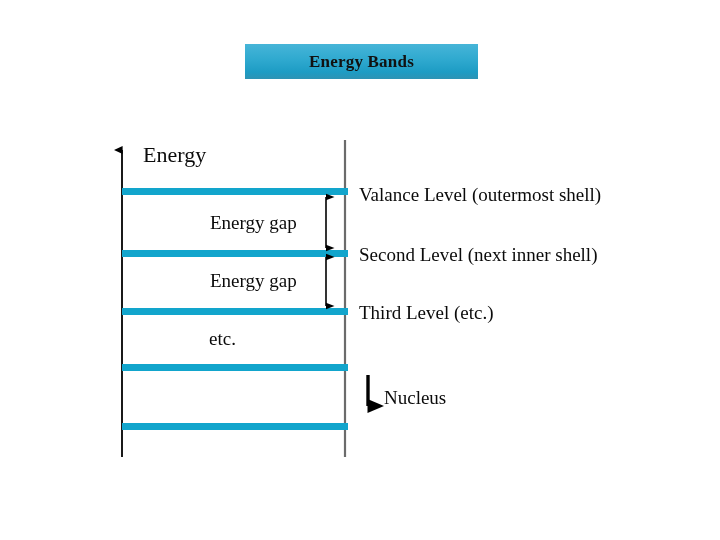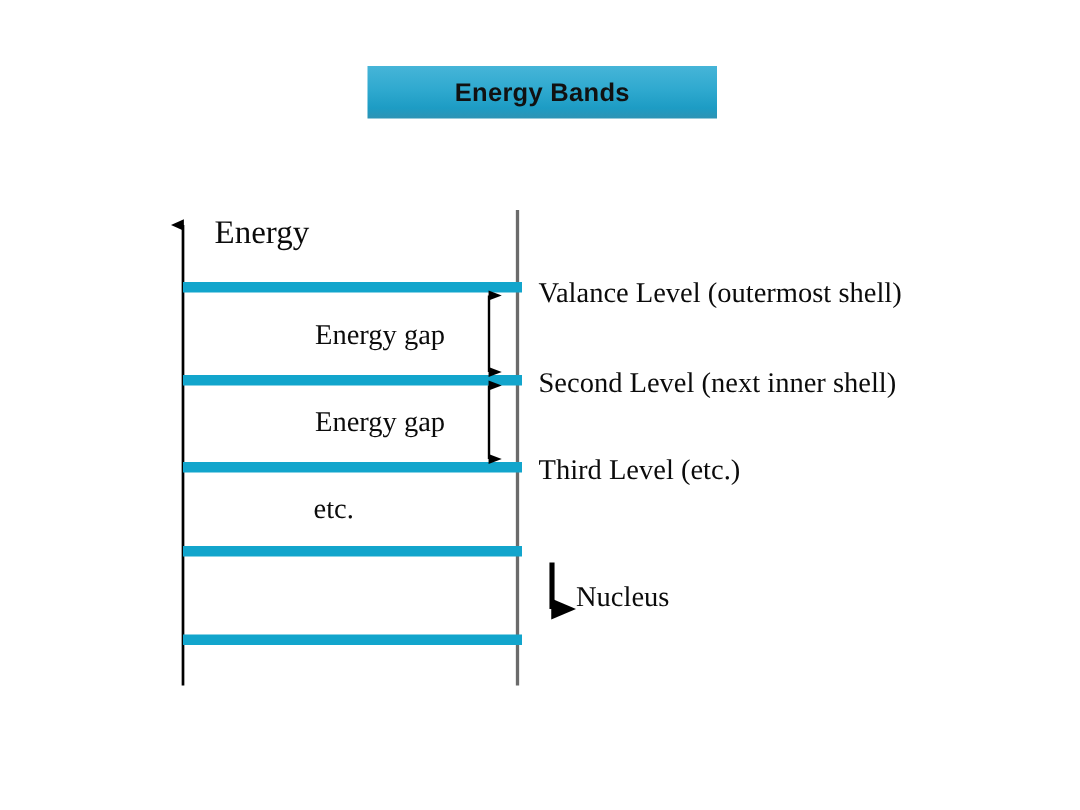--- a/index.html
+++ b/index.html
@@ -21,21 +21,21 @@
     left: 245px;
     top: 44px;
     width: 233px;
     height: 35px;
     background: linear-gradient(to bottom, #46b5d8 0%, #2fa9cf 45%, #1d9cc4 80%, #2d93b4 100%);
     display: flex;
     align-items: center;
     justify-content: center;
   }
   #title-banner .title-text {
-    font-family: Liberation Sans, sans-serif;
+    font-family: Liberation Serif, serif;
     font-weight: bold;
     font-size: 17px;
     color: #111111;
     letter-spacing: 0.2px;
     white-space: nowrap;
   }
 
   
   #diagram {
     position: absolute;

